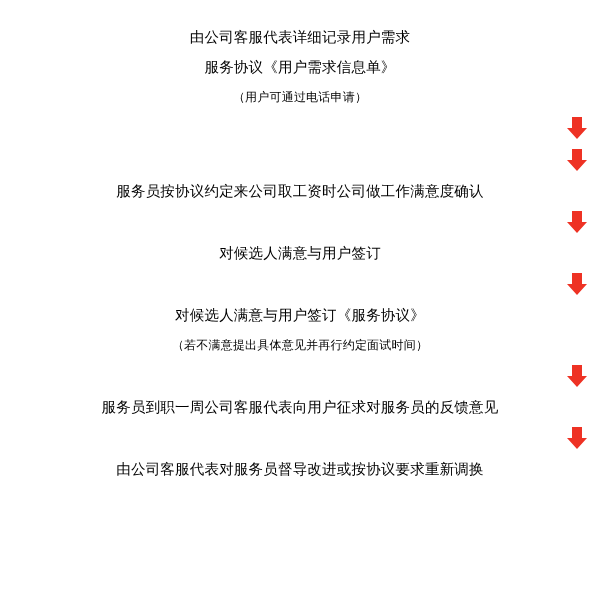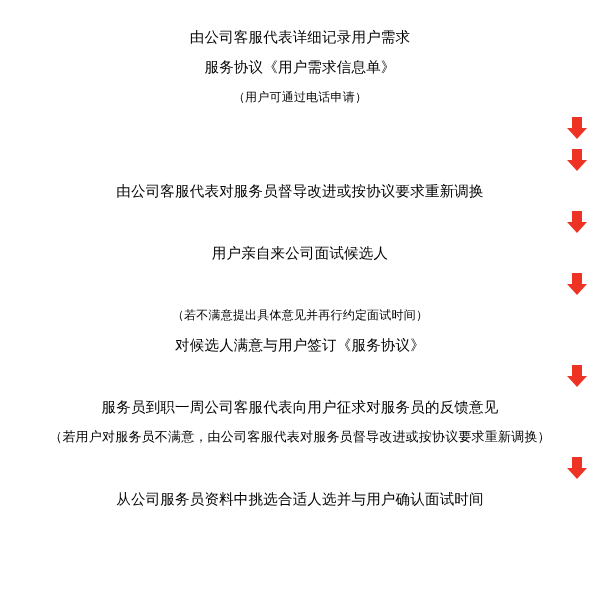--- a/index.html
+++ b/index.html
@@ -70,58 +70,57 @@
   </div>
 
 
   <div class="arrow">
     <svg width="26" height="26" viewBox="0 0 26 26" aria-hidden="true">
       <polygon points="8,2 18,2 18,13 23,13 13,24 3,13 8,13" fill="#ee3224"></polygon>
     </svg>
   </div>
 
   <div class="step">
-    <div class="line">由公司客服代表对服务员督导改进或按协议要求重新调换</div>
+    <div class="line">服务员按协议约定来公司取工资时公司做工作满意度确认</div>
   </div>
 
   <div class="arrow">
     <svg width="26" height="26" viewBox="0 0 26 26" aria-hidden="true">
       <polygon points="8,2 18,2 18,13 23,13 13,24 3,13 8,13" fill="#ee3224"></polygon>
     </svg>
   </div>
 
   <div class="step">
-    <div class="line">用户亲自来公司面试候选人</div>
+    <div class="line">对候选人满意与用户签订</div>
   </div>
 
   <div class="arrow">
     <svg width="26" height="26" viewBox="0 0 26 26" aria-hidden="true">
       <polygon points="8,2 18,2 18,13 23,13 13,24 3,13 8,13" fill="#ee3224"></polygon>
     </svg>
   </div>
 
   <div class="step">
+    <div class="line">对候选人满意与用户签订《服务协议》</div>
     <div class="line sub">（若不满意提出具体意见并再行约定面试时间）</div>
-    <div class="line">对候选人满意与用户签订《服务协议》</div>
   </div>
 
   <div class="arrow">
     <svg width="26" height="26" viewBox="0 0 26 26" aria-hidden="true">
       <polygon points="8,2 18,2 18,13 23,13 13,24 3,13 8,13" fill="#ee3224"></polygon>
     </svg>
   </div>
 
   <div class="step">
     <div class="line">服务员到职一周公司客服代表向用户征求对服务员的反馈意见</div>
-    <div class="line wide">（若用户对服务员不满意，由公司客服代表对服务员督导改进或按协议要求重新调换）</div>
   </div>
 
   <div class="arrow">
     <svg width="26" height="26" viewBox="0 0 26 26" aria-hidden="true">
       <polygon points="8,2 18,2 18,13 23,13 13,24 3,13 8,13" fill="#ee3224"></polygon>
     </svg>
   </div>
 
   <div class="step">
-    <div class="line">从公司服务员资料中挑选合适人选并与用户确认面试时间</div>
+    <div class="line">由公司客服代表对服务员督导改进或按协议要求重新调换</div>
   </div>
 
 </div>
 
 </body></html>

